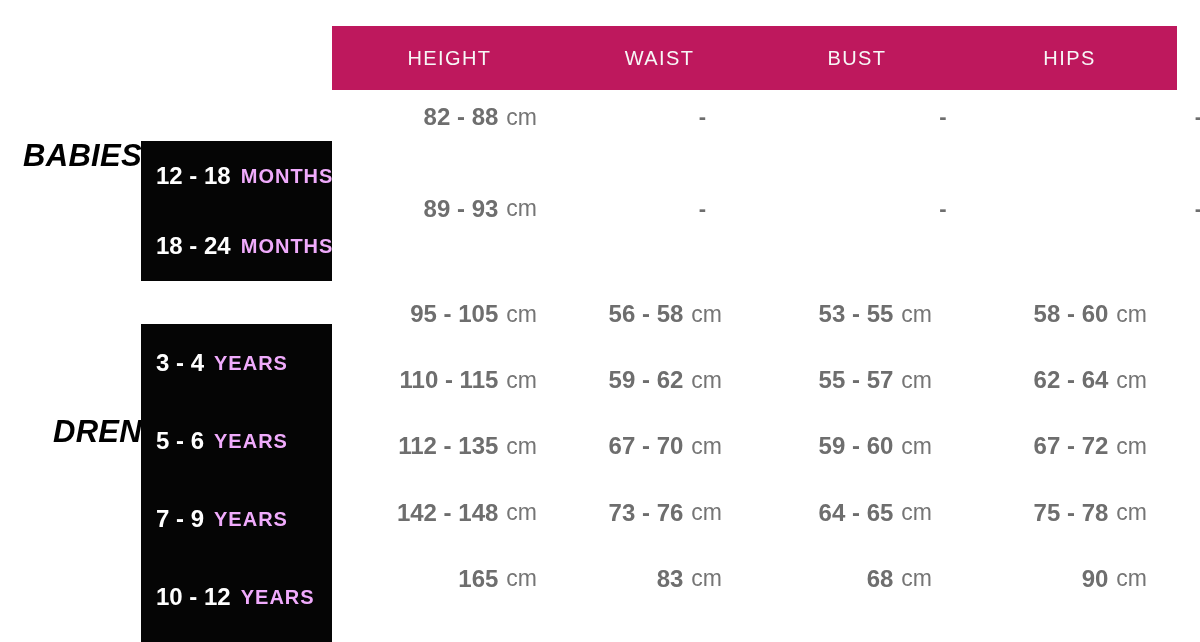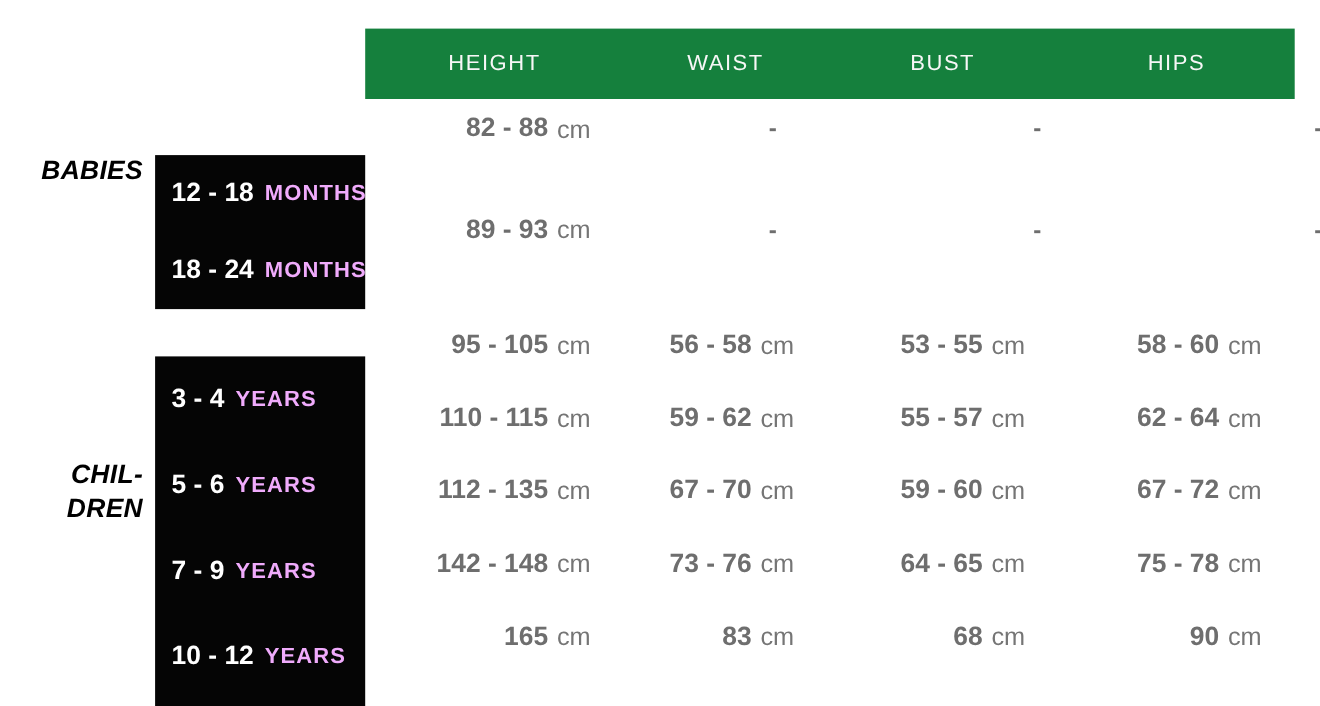--- a/index.html
+++ b/index.html
@@ -10,40 +10,40 @@
     background: #ffffff;
     font-family: "Liberation Sans", sans-serif;
     overflow: hidden;
   }
 
   
   .header-bar {
     position: absolute;
     left: 332px; top: 26px;
     width: 845px; height: 64px;
-    background: #15803d;
+    background: #be185d;
     display: grid;
     grid-template-columns: 235px 185px 210px 215px;
     align-items: center;
   }
   .header-cell {
     text-align: center;
     color: #f7f7f7;
     font-size: 20px;
     font-weight: 400;
     letter-spacing: 1.4px;
   }
 
   
   .group-title {
     position: absolute;
-    left: 0; width: 130px;
+    left: 12px; width: 130px;
     text-align: right;
     color: #000000;
-    font-size: 24px;
+    font-size: 31px;
     font-weight: bold;
     font-style: italic;
     line-height: 31px;
     letter-spacing: 0.3px;
   }
   .group-title.babies   { top: 140px; }
   .group-title.children { top: 416px; }
 
   
   .group-box {
@@ -119,21 +119,20 @@
     <div class="header-cell">HEIGHT</div>
     <div class="header-cell">WAIST</div>
     <div class="header-cell">BUST</div>
     <div class="header-cell">HIPS</div>
   </div>
 
   <div class="group-title babies">
     <div>BABIES</div>
   </div>
   <div class="group-title children">
-    <div>CHIL-</div>
     <div>DREN</div>
   </div>
 
   <div class="group-box babies-box">
     <div class="size-label">
       <span class="num">12 - 18</span>
       <span class="unit">MONTHS</span>
     </div>
     <div class="size-label">
       <span class="num">18 - 24</span>

